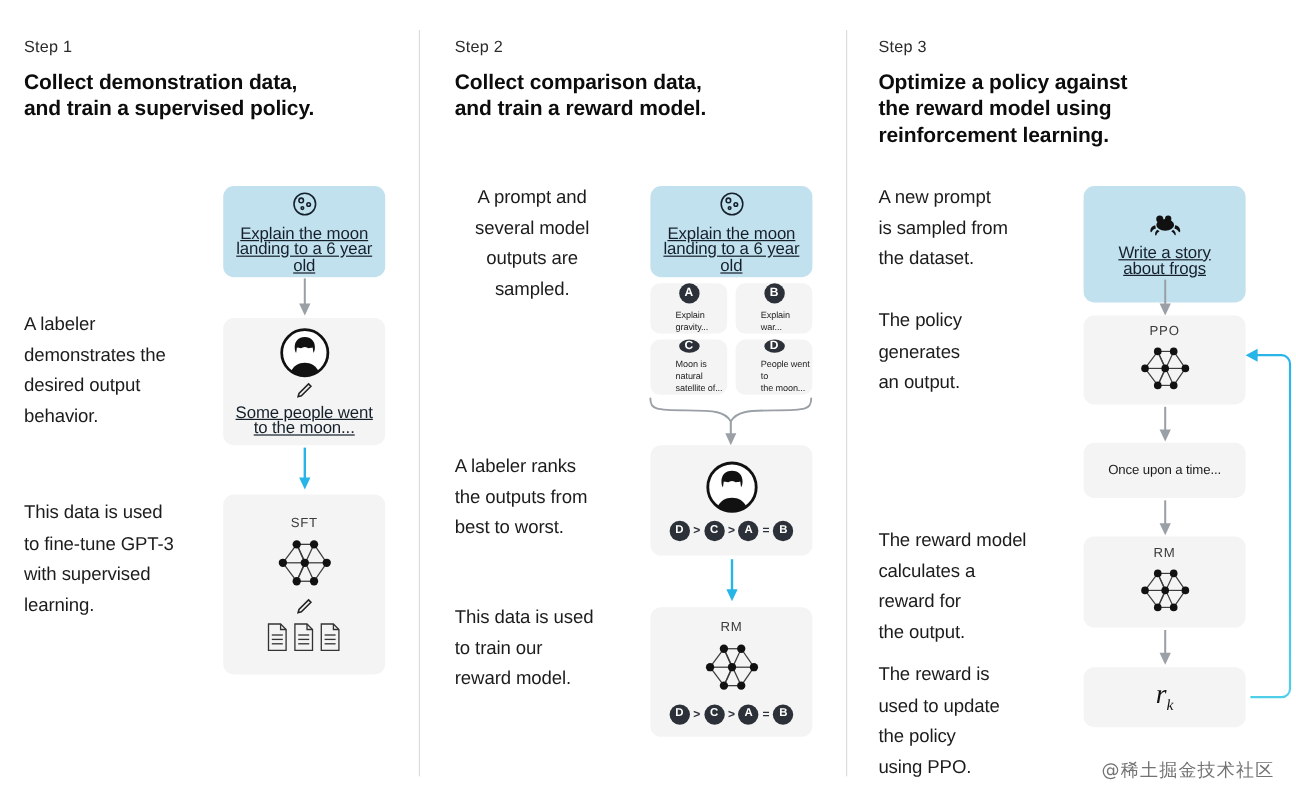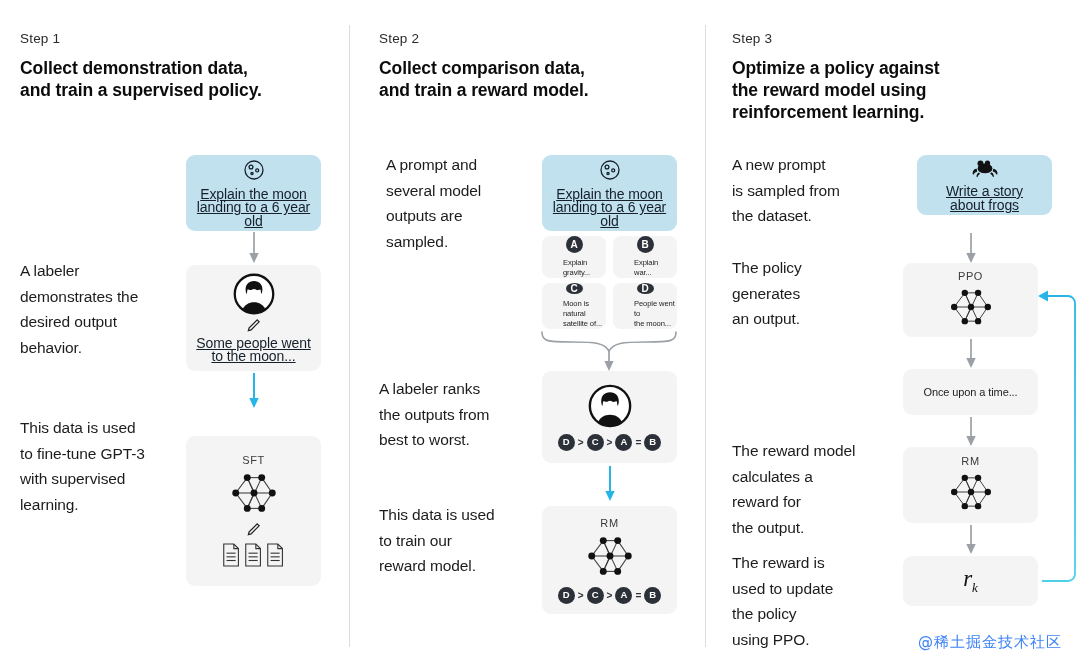--- a/index.html
+++ b/index.html
@@ -92,21 +92,21 @@
     background:#2c3038;color:#fff;font-size:9.5px;font-weight:700;
     display:flex;align-items:center;justify-content:center;line-height:1;
   }
   .rank .op{font-size:10px;color:#2c3038;font-weight:700;}
 
   .rk{font-family:"Liberation Serif", serif;font-style:italic;font-size:23px;color:#111;}
   .rk sub{font-size:13px;font-style:italic;}
 
   .watermark{
     position:absolute;right:18px;bottom:18px;
-    font-size:15px;color:#3b82f6;letter-spacing:1px;
+    font-size:15px;color:#737373;letter-spacing:1px;
     font-family:"DejaVu Sans", sans-serif;
     white-space:nowrap;
   }
   svg{display:block;overflow:visible;}
 </style>
 </head>
 <body>
 
 <div class="page">
 
@@ -162,21 +162,21 @@
       </span>
       <div class="box-cap" style="margin-top:3px;">Some people went
 to the moon...</div>
     </div>
 
     <svg style="position:absolute;left:247px;top:373px;" width="14" height="36">
       <line x1="7" y1="0" x2="7" y2="26" stroke="#27b5e8" stroke-width="2"></line>
       <polygon points="2.3,25 11.7,25 7,35" fill="#27b5e8"></polygon>
     </svg>
 
-    <div class="box box-grey" style="left:186px;top:436px;width:135px;height:150px;">
+    <div class="box box-grey" style="left:186px;top:412px;width:135px;height:150px;">
       <div class="net-label">SFT</div>
       <span>
         <svg width="58" height="50" viewBox="0 0 60 52">
           <g stroke="#3b3b3b" stroke-width="1.1">
             <line x1="11" y1="26" x2="23" y2="10"></line>
               <line x1="11" y1="26" x2="23" y2="42"></line>
             <line x1="11" y1="26" x2="30" y2="26"></line>
             <line x1="23" y1="10" x2="38" y2="10"></line>
               <line x1="23" y1="10" x2="38" y2="42"></line>
             <line x1="23" y1="10" x2="30" y2="26"></line>
@@ -226,21 +226,21 @@
       </span>
     </div>
   </div>
 
   <div class="col col2">
 
     <div class="step-label" style="left:30px;top:31px;">Step 2</div>
     <div class="step-title" style="left:30px;top:57px;width:320px;">Collect comparison data,
 and train a reward model.</div>
 
-    <div class="body-text" style="left:37px;top:152px;width:165px;">A prompt and
+    <div class="body-text" style="left:12px;top:152px;width:165px;text-align:center;">A prompt and
 several model
 outputs are
 sampled.</div>
     <div class="body-text" style="left:30px;top:376px;width:175px;">A labeler ranks
 the outputs from
 best to worst.</div>
     <div class="body-text" style="left:30px;top:502px;width:175px;">This data is used
 to train our
 reward model.</div>
 
@@ -363,21 +363,21 @@
 an output.</div>
     <div class="body-text" style="left:27px;top:438px;width:185px;">The reward model
 calculates a
 reward for
 the output.</div>
     <div class="body-text" style="left:27px;top:550px;width:185px;">The reward is
 used to update
 the policy
 using PPO.</div>
 
-    <div class="box box-blue" style="left:212px;top:155px;width:135px;height:60px;">
+    <div class="box box-blue" style="left:198px;top:155px;width:135px;height:97px;">
       <span>
         <svg width="28" height="20" viewBox="0 0 34 24">
           <g fill="#111">
             <ellipse cx="17" cy="12.5" rx="9" ry="6"></ellipse>
             <circle cx="11.5" cy="6.5" r="3.6"></circle>
               <circle cx="20" cy="6.2" r="3.2"></circle>
             <path d="M7 13c-3 0-5 2.5-5 5.5 0 1.6 1 2 1.6.8.8-1.7 2-2.6 3.9-2.8z"></path>
             <path d="M27 12.8c3 .3 5.2 2.6 5.2 5.6 0 1.6-1 2-1.7.8-.8-1.7-2.2-2.7-4.1-2.9z"></path>
             <path d="M9 17.5c-1.6 1.4-2.4 3.2-2.2 5 .1.9 1 .9 1.3.1.5-1.5 1.6-2.8 3.2-3.6z"></path>
             <path d="M25 17.3c1.8 1.3 2.8 3.1 2.7 5 0 .9-.9 1-1.2.2-.6-1.5-1.8-2.7-3.4-3.4z"></path>

